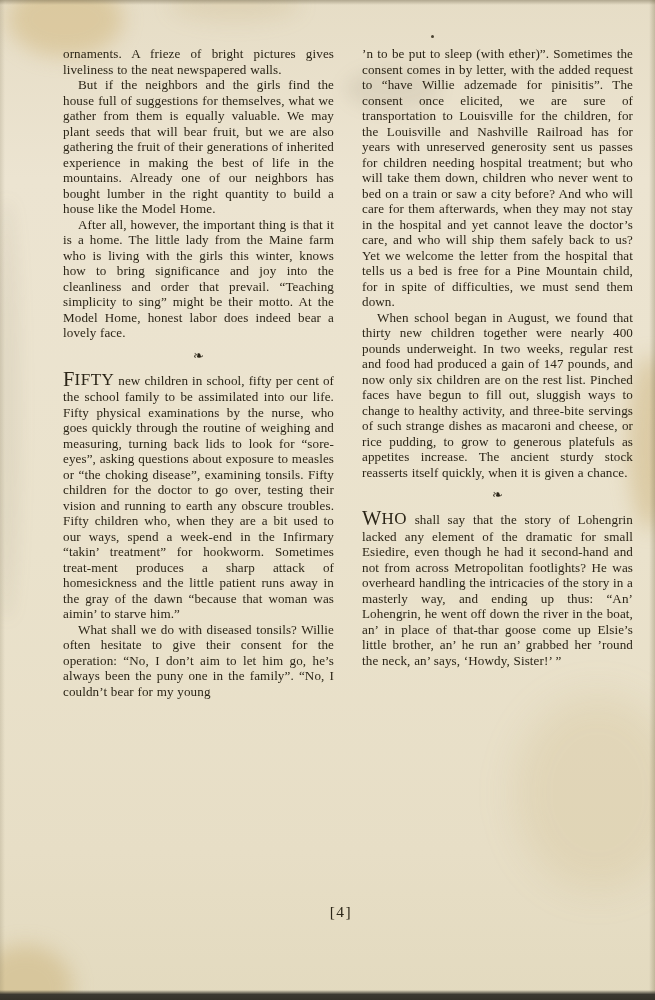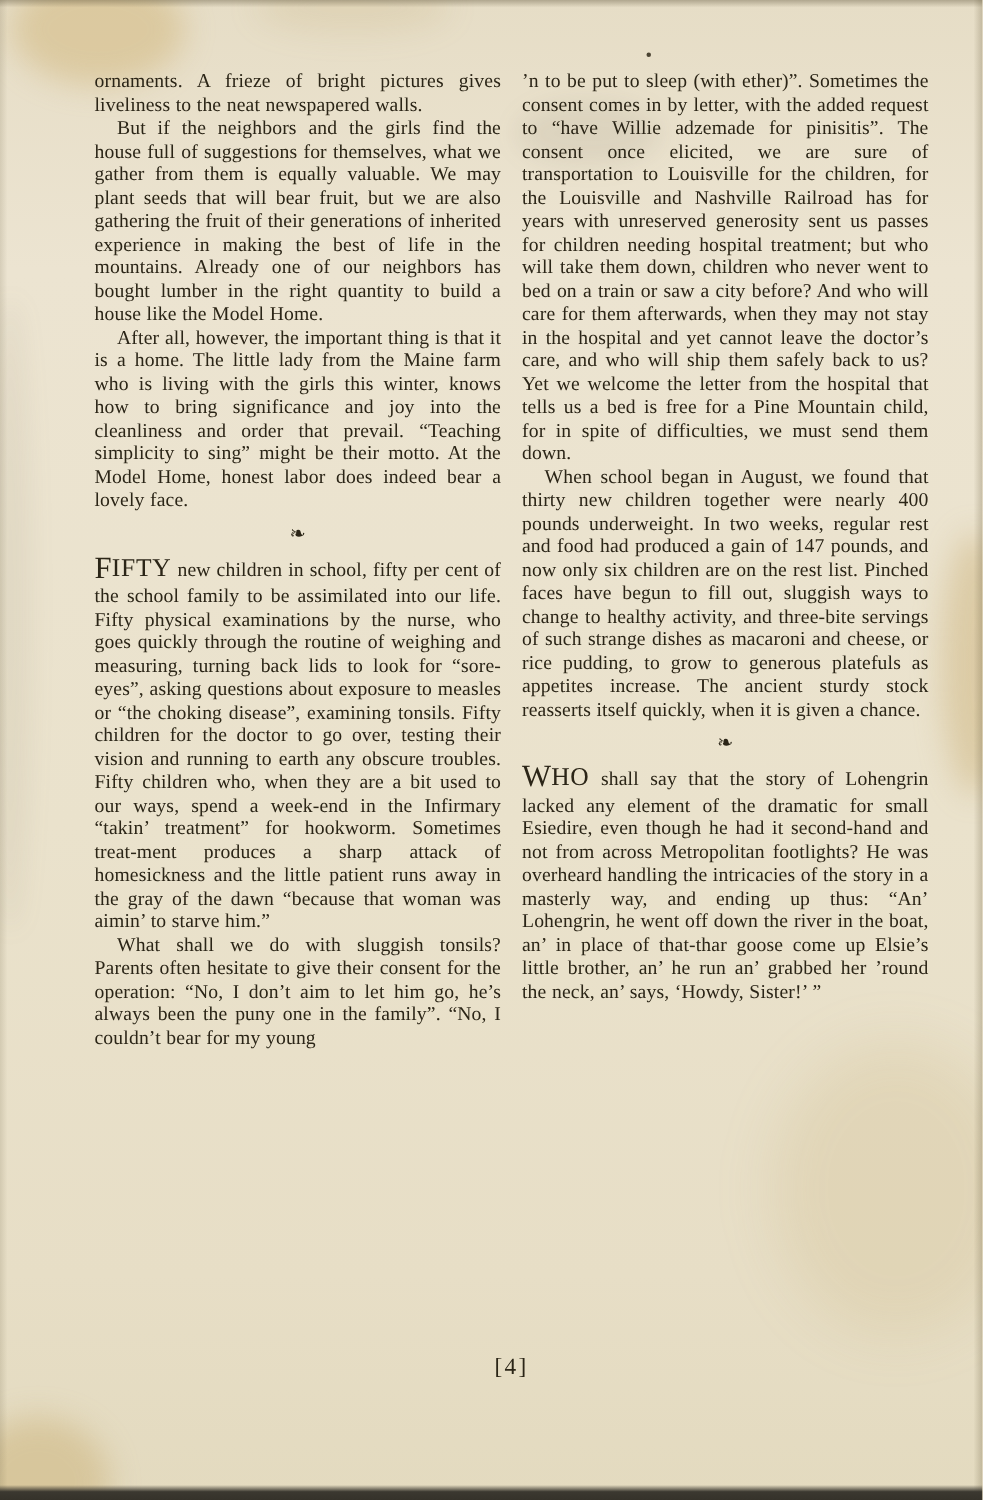--- a/index.html
+++ b/index.html
@@ -54,21 +54,21 @@
     position: absolute; left: 431px; top: 35px; width: 3px; height: 3px;
     border-radius: 50%; background: #4a4332;
   }
   
   .columns {
     position: absolute;
     left: 63px;
     top: 46px;
     width: 556px;
     display: flex;
-    gap: 14px;
+    gap: 28px;
   }
   .col {
     width: 271px;
     flex: 0 0 271px;
   }
   .para {
     margin: 0;
     font-size: 13.1px;
     line-height: 15.5px;
     text-align: justify;
@@ -122,21 +122,21 @@
 
     <div class="col">
       <p class="para no-indent">ornaments. A frieze of bright pictures gives liveliness to the neat newspapered walls.</p>
       <p class="para">But if the neighbors and the girls find the house full of suggestions for themselves, what we gather from them is equally valuable. We may plant seeds that will bear fruit, but we are also gathering the fruit of their generations of inherited experience in making the best of life in the mountains. Already one of our neighbors has bought lumber in the right quantity to build a house like the Model Home.</p>
       <p class="para">After all, however, the important thing is that it is a home. The little lady from the Maine farm who is living with the girls this winter, knows how to bring significance and joy into the cleanliness and order that prevail. “Teaching simplicity to sing” might be their motto. At the Model Home, honest labor does indeed bear a lovely face.</p>
 
       <div class="fleuron">❧</div>
 
       <p class="para no-indent"><span class="lead-cap">F</span><span class="lead-rest">IFTY</span><span> new children in school, fifty per cent of the school family to be assimilated into our life. Fifty physical examinations by the nurse, who goes quickly through the routine of weighing and measuring, turning back lids to look for “sore-eyes”, asking questions about exposure to measles or “the choking disease”, examining tonsils. Fifty children for the doctor to go over, testing their vision and running to earth any obscure troubles. Fifty children who, when they are a bit used to our ways, spend a week-end in the Infirmary “takin’ treatment” for hookworm. Sometimes treat-ment produces a sharp attack of homesickness and the little patient runs away in the gray of the dawn “because that woman was aimin’ to starve him.”</span></p>
 
-      <p class="para">What shall we do with sluggish tonsils? Parents often hesitate to give their consent for the operation: “No, I don’t aim to let him go, he’s always been the puny one in the family”. “No, I couldn’t bear for my young</p>
+      <p class="para">What shall we do with diseased tonsils? Willie often hesitate to give their consent for the operation: “No, I don’t aim to let him go, he’s always been the puny one in the family”. “No, I couldn’t bear for my young</p>
     </div>
 
     <div class="col">
       <p class="para no-indent">’n to be put to sleep (with ether)”. Sometimes the consent comes in by letter, with the added request to “have Willie adzemade for pinisitis”. The consent once elicited, we are sure of transportation to Louisville for the children, for the Louisville and Nashville Railroad has for years with unreserved generosity sent us passes for children needing hospital treatment; but who will take them down, children who never went to bed on a train or saw a city before? And who will care for them afterwards, when they may not stay in the hospital and yet cannot leave the doctor’s care, and who will ship them safely back to us? Yet we welcome the letter from the hospital that tells us a bed is free for a Pine Mountain child, for in spite of difficulties, we must send them down.</p>
       <p class="para">When school began in August, we found that thirty new children together were nearly 400 pounds underweight. In two weeks, regular rest and food had produced a gain of 147 pounds, and now only six children are on the rest list. Pinched faces have begun to fill out, sluggish ways to change to healthy activity, and three-bite servings of such strange dishes as macaroni and cheese, or rice pudding, to grow to generous platefuls as appetites increase. The ancient sturdy stock reasserts itself quickly, when it is given a chance.</p>
 
       <div class="fleuron">❧</div>
 
       <p class="para no-indent"><span class="lead-cap">W</span><span class="lead-rest">HO</span><span> shall say that the story of Lohengrin lacked any element of the dramatic for small Esiedire, even though he had it second-hand and not from across Metropolitan footlights? He was overheard handling the intricacies of the story in a masterly way, and ending up thus: “An’ Lohengrin, he went off down the river in the boat, an’ in place of that-thar goose come up Elsie’s little brother, an’ he run an’ grabbed her ’round the neck, an’ says, ‘Howdy, Sister!’ ”</span></p>
     </div>

